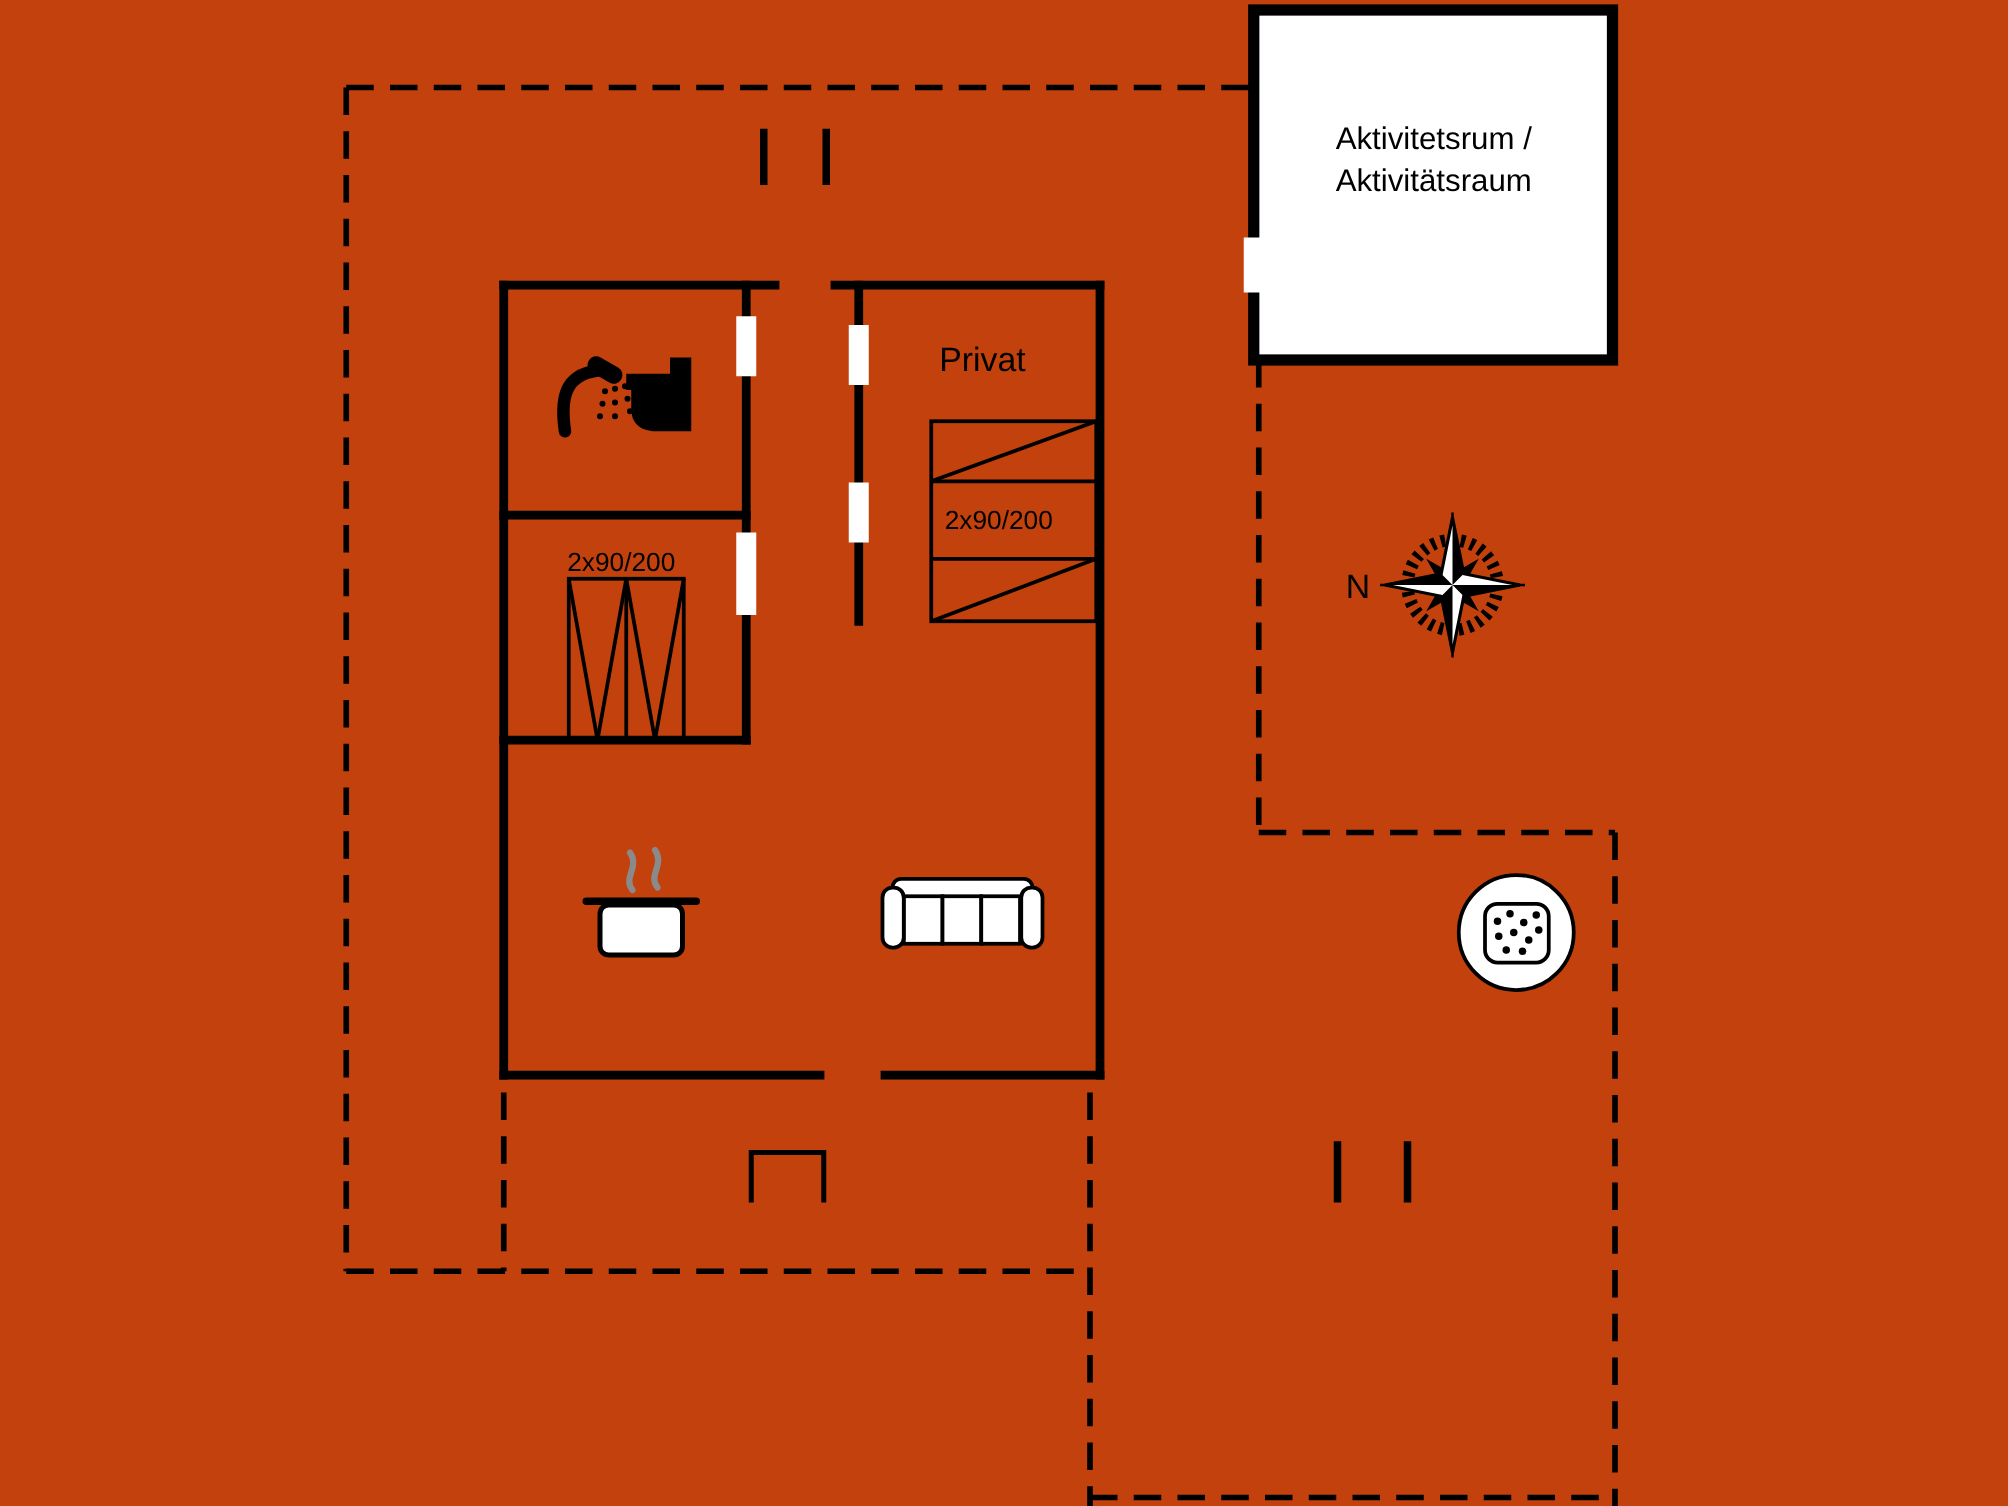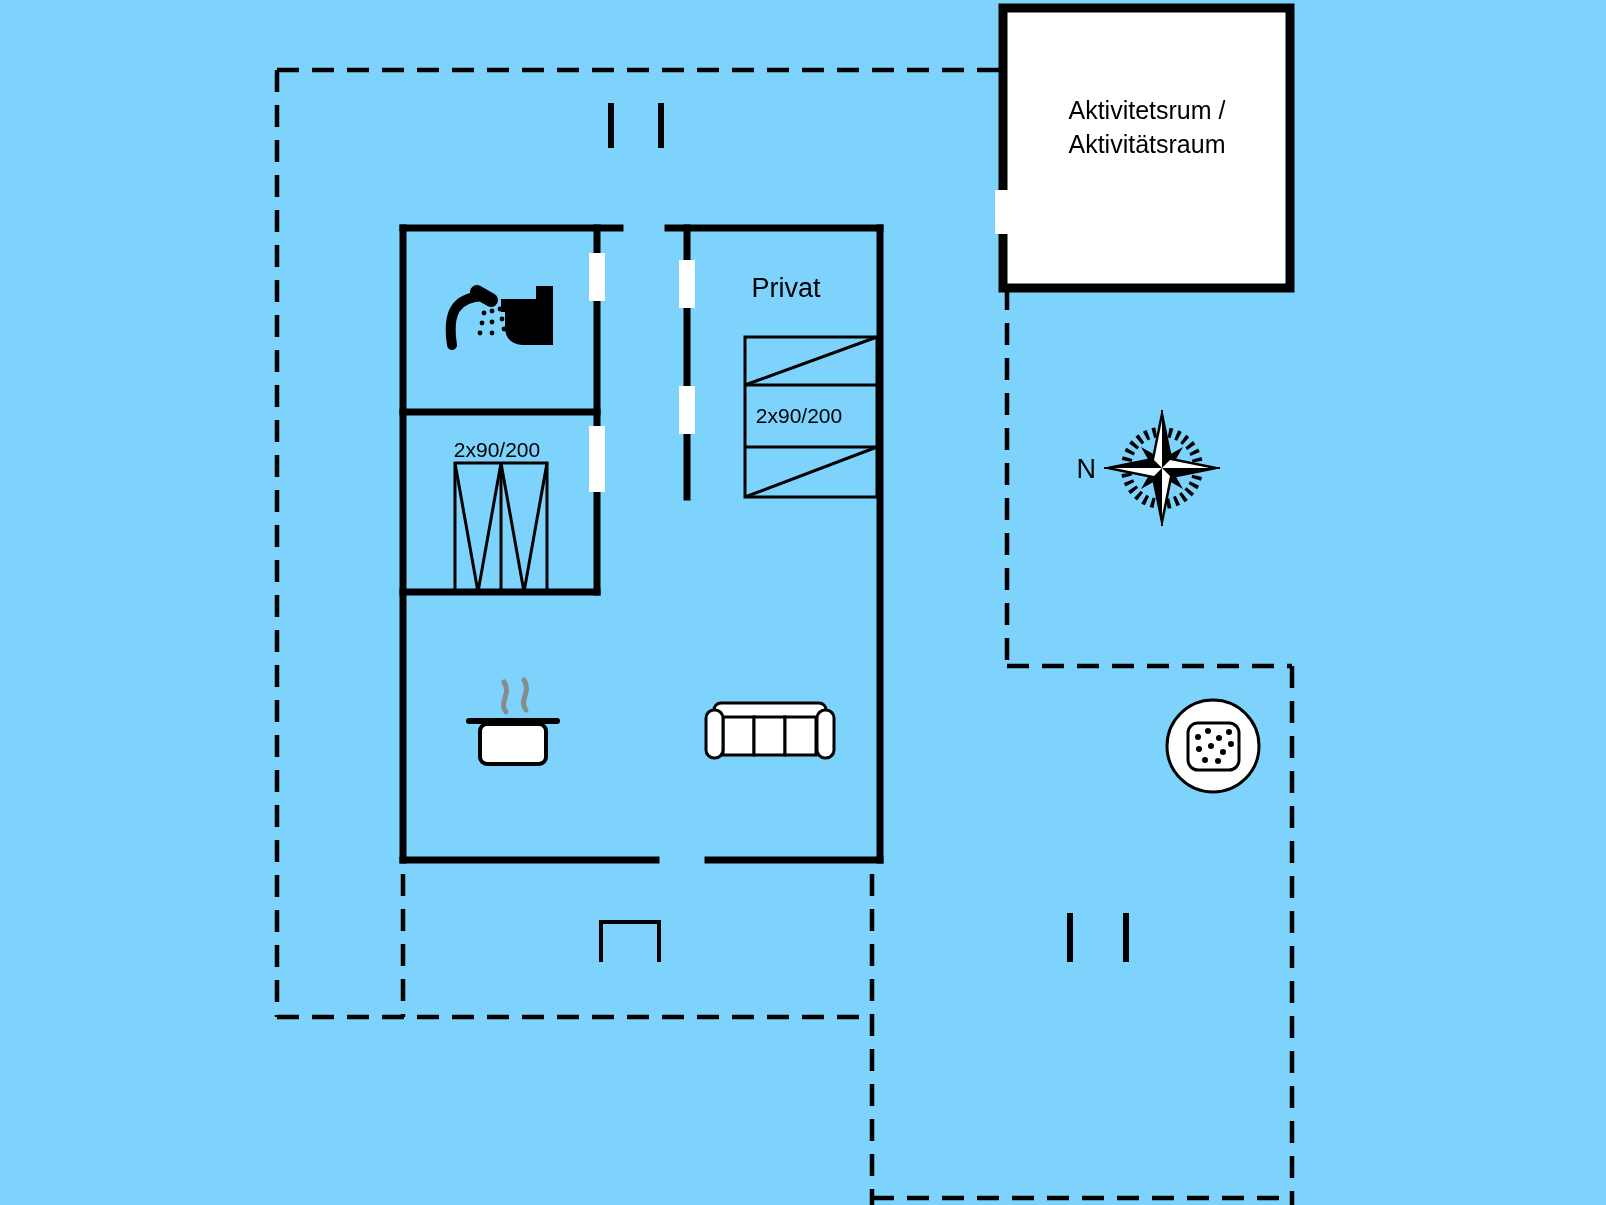--- a/index.html
+++ b/index.html
@@ -4,21 +4,21 @@
 <style>
   html, body {
     margin: 0;
     padding: 0;
     background: #ffffff;
   }
   .canvas {
     position: relative;
     width: 1606px;
     height: 1205px;
-    background: #7dd3fc;
+    background: #c2410c;
     font-family: "Liberation Sans", sans-serif;
     overflow: hidden;
   }
   svg { display: block; }
   text {
     font-family: "Liberation Sans", sans-serif;
     fill: #000000;
   }
   .room-label     { font-size: 27px; }
   .activity-label { font-size: 25px; }

